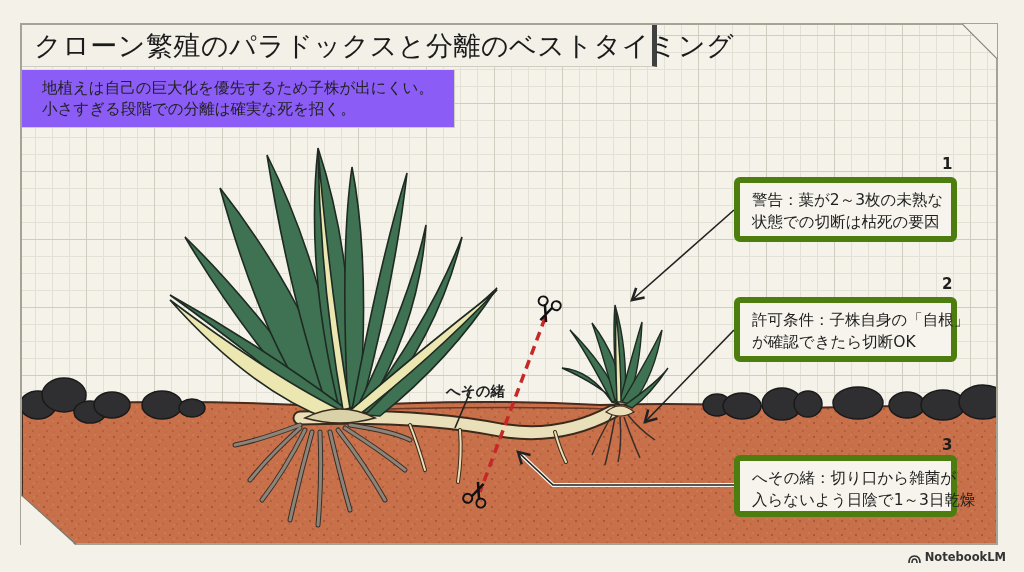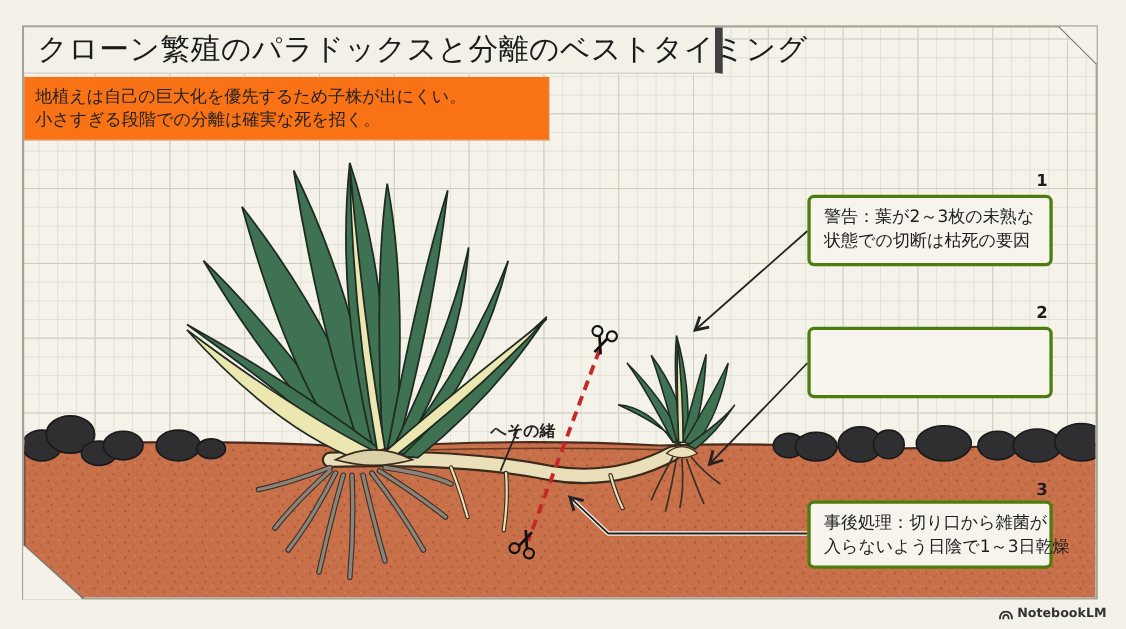--- a/index.html
+++ b/index.html
@@ -19,35 +19,35 @@
       linear-gradient(#e3e0d5 1px, transparent 1px),
       linear-gradient(90deg, #e3e0d5 1px, transparent 1px);
     background-size:68px 68px, 68px 68px, 17px 17px, 17px 17px;
     background-position:-4px 10px, -4px 10px, -4px 10px, -4px 10px;
     border:2px solid #a6a396;
     box-sizing:border-box;
   }
   .scene { position:absolute; left:0; top:0; width:1024px; height:572px; }
   .title-box {
     position:absolute; left:22px; top:25px; width:635px; height:42px;
-    background:#f2f0e7; border-right:7px solid #404040; border-bottom:1px solid #cfccc0;
+    background:#f2f0e7; border-right:5px solid #404040; border-bottom:1px solid #cfccc0;
     box-sizing:border-box; padding:4px 0 0 12px;
   }
   .title {
     font-family:"DejaVu Sans", sans-serif; font-size:27px; font-weight:normal;
     letter-spacing:0.5px; white-space:nowrap; color:#1b1b1b; line-height:34px;
   }
   .sub-box {
-    position:absolute; left:22px; top:70px; width:478px; height:58px;
-    background:#f97316; border-right:1px solid #cfccc0; border-bottom:1px solid #cfccc0;
-    box-sizing:border-box; padding:8px 0 0 10px;
+    position:absolute; left:22px; top:70px; width:433px; height:58px;
+    background:#8b5cf6; border-right:1px solid #cfccc0; border-bottom:1px solid #cfccc0;
+    box-sizing:border-box; padding:8px 0 0 20px;
   }
   .sub-line { font-size:15.5px; line-height:21px; white-space:nowrap; color:#222; }
   .callout {
-    position:absolute; background:#f6f4ec; border:3px solid #4d7c0f; border-radius:6px;
+    position:absolute; background:#f6f4ec; border:6px solid #4d7c0f; border-radius:6px;
     box-sizing:border-box; padding:6px 0 0 12px;
   }
   .callout .line { font-size:15.5px; line-height:22px; white-space:nowrap; color:#1e1e1e; }
   .num {
     position:absolute; font-size:15px; font-weight:bold; color:#1e1e1e;
   }
   .label-navel {
     position:absolute; left:446px; top:370px; font-size:14.5px; font-weight:bold; color:#222;
     white-space:nowrap;
     margin-top:12px;
@@ -221,25 +221,27 @@
 <div class="label-navel">へその緒</div>
 
 <div class="num" style="left:942px; top:155px;">1</div>
 <div class="callout" style="left:734px; top:177px; width:223px; height:65px;">
   <div class="line">警告：葉が2～3枚の未熟な</div>
   <div class="line">状態での切断は枯死の要因</div>
 </div>
 
 <div class="num" style="left:942px; top:275px;">2</div>
 <div class="callout" style="left:734px; top:297px; width:223px; height:65px;">
+  <div class="line">許可条件：子株自身の「自根」</div>
+  <div class="line">が確認できたら切断OK</div>
 </div>
 
 <div class="num" style="left:942px; top:436px;">3</div>
 <div class="callout" style="left:734px; top:455px; width:223px; height:62px;">
-  <div class="line">事後処理：切り口から雑菌が</div>
+  <div class="line">へその緒：切り口から雑菌が</div>
   <div class="line">入らないよう日陰で1～3日乾燥</div>
 </div>
 
 <div class="logo">
   <svg width="13" height="10" viewBox="0 0 13 10">
     <path d="M1 9 Q1 2 6.5 2 Q12 2 12 9" fill="none" stroke="#333" stroke-width="1.6"></path>
     <path d="M4 9 Q4 5 6.5 5 Q9 5 9 9" fill="none" stroke="#333" stroke-width="1.6"></path>
   </svg>
   <span>NotebookLM</span>
 </div>

